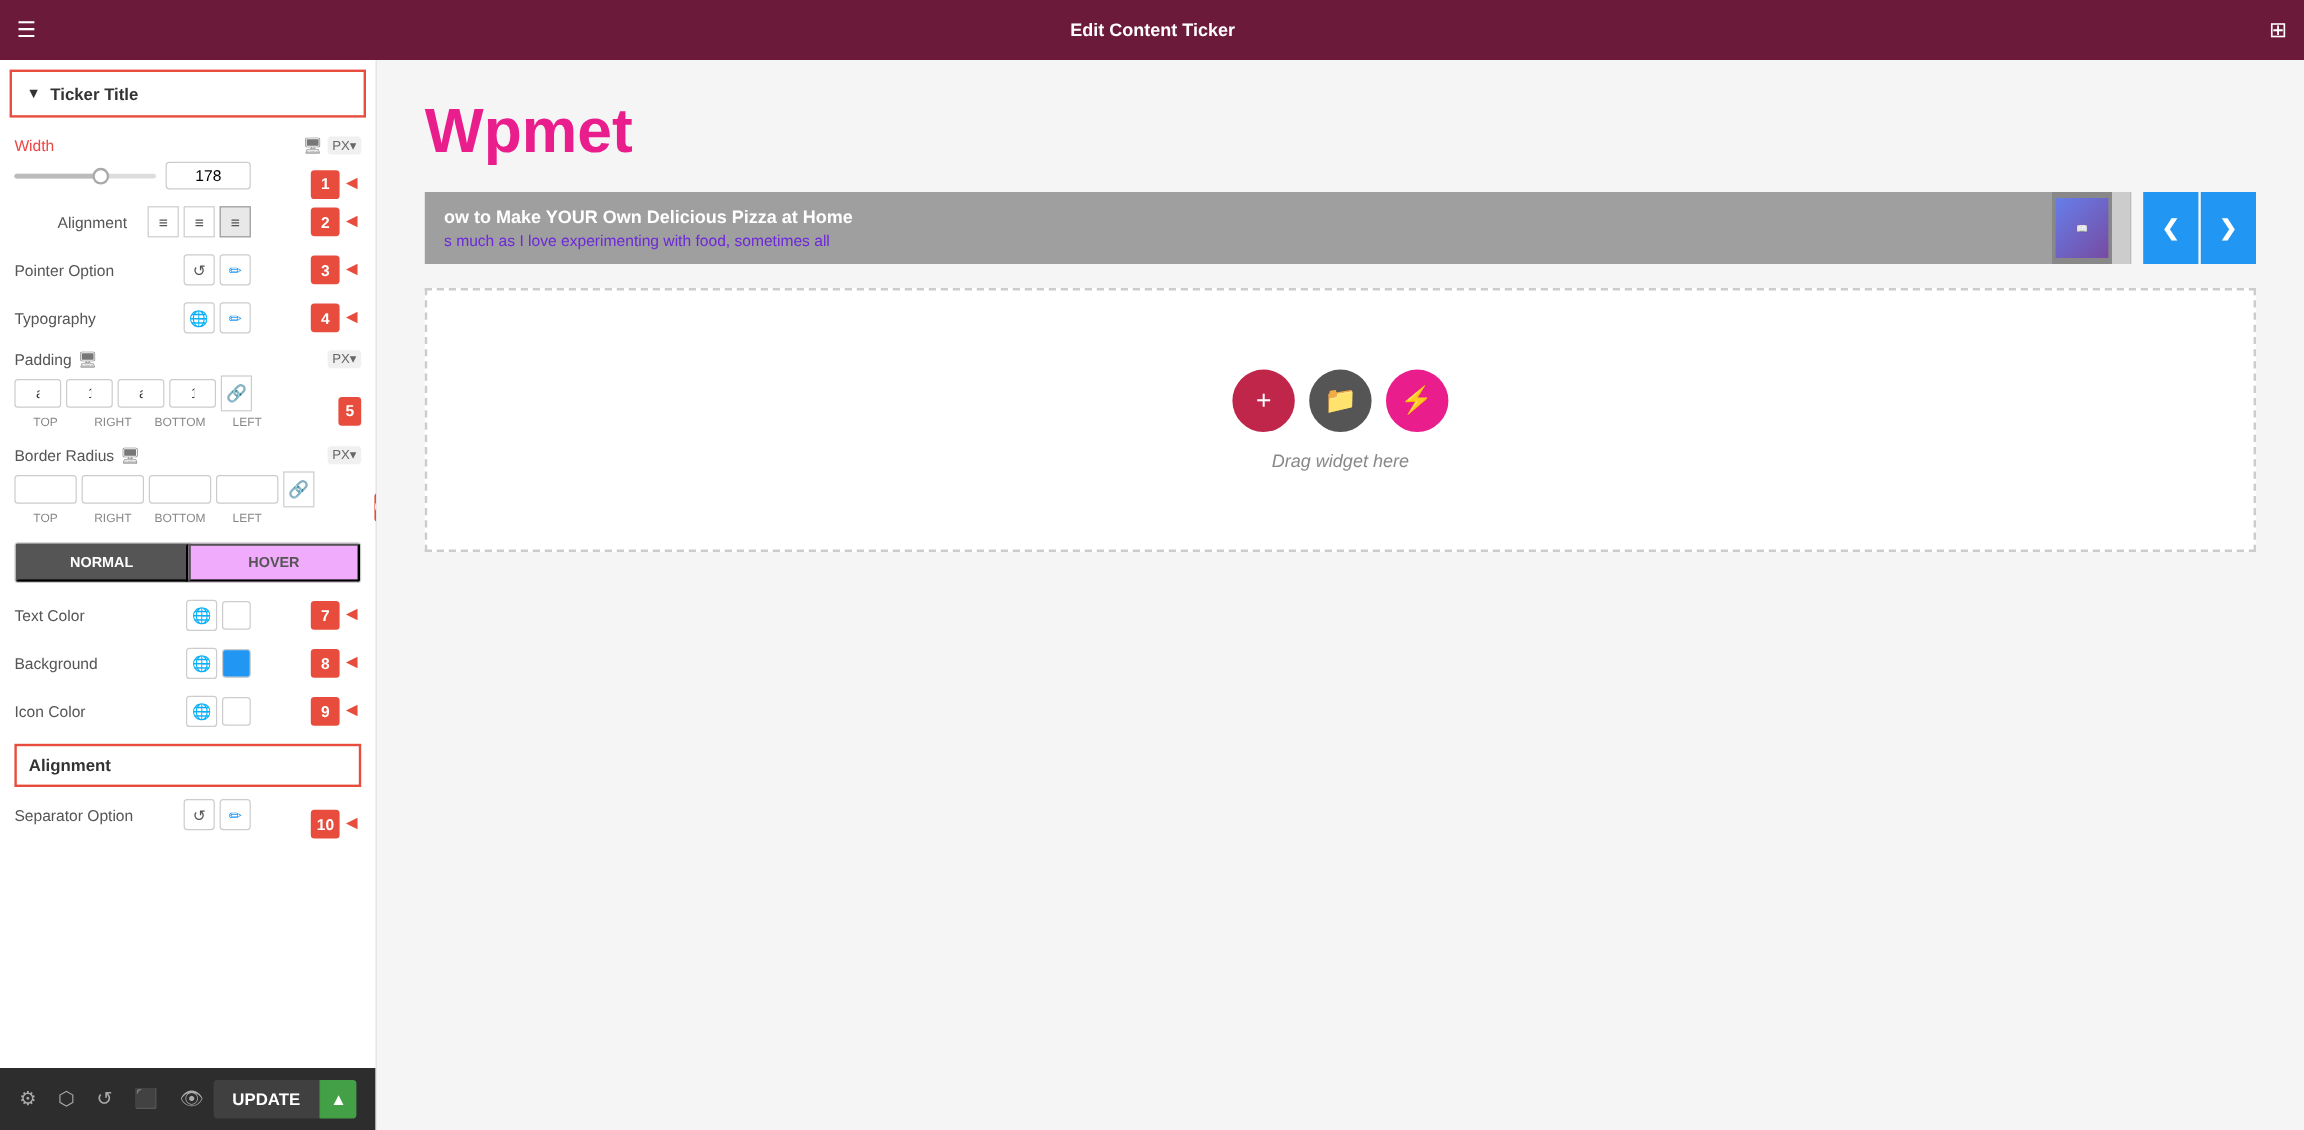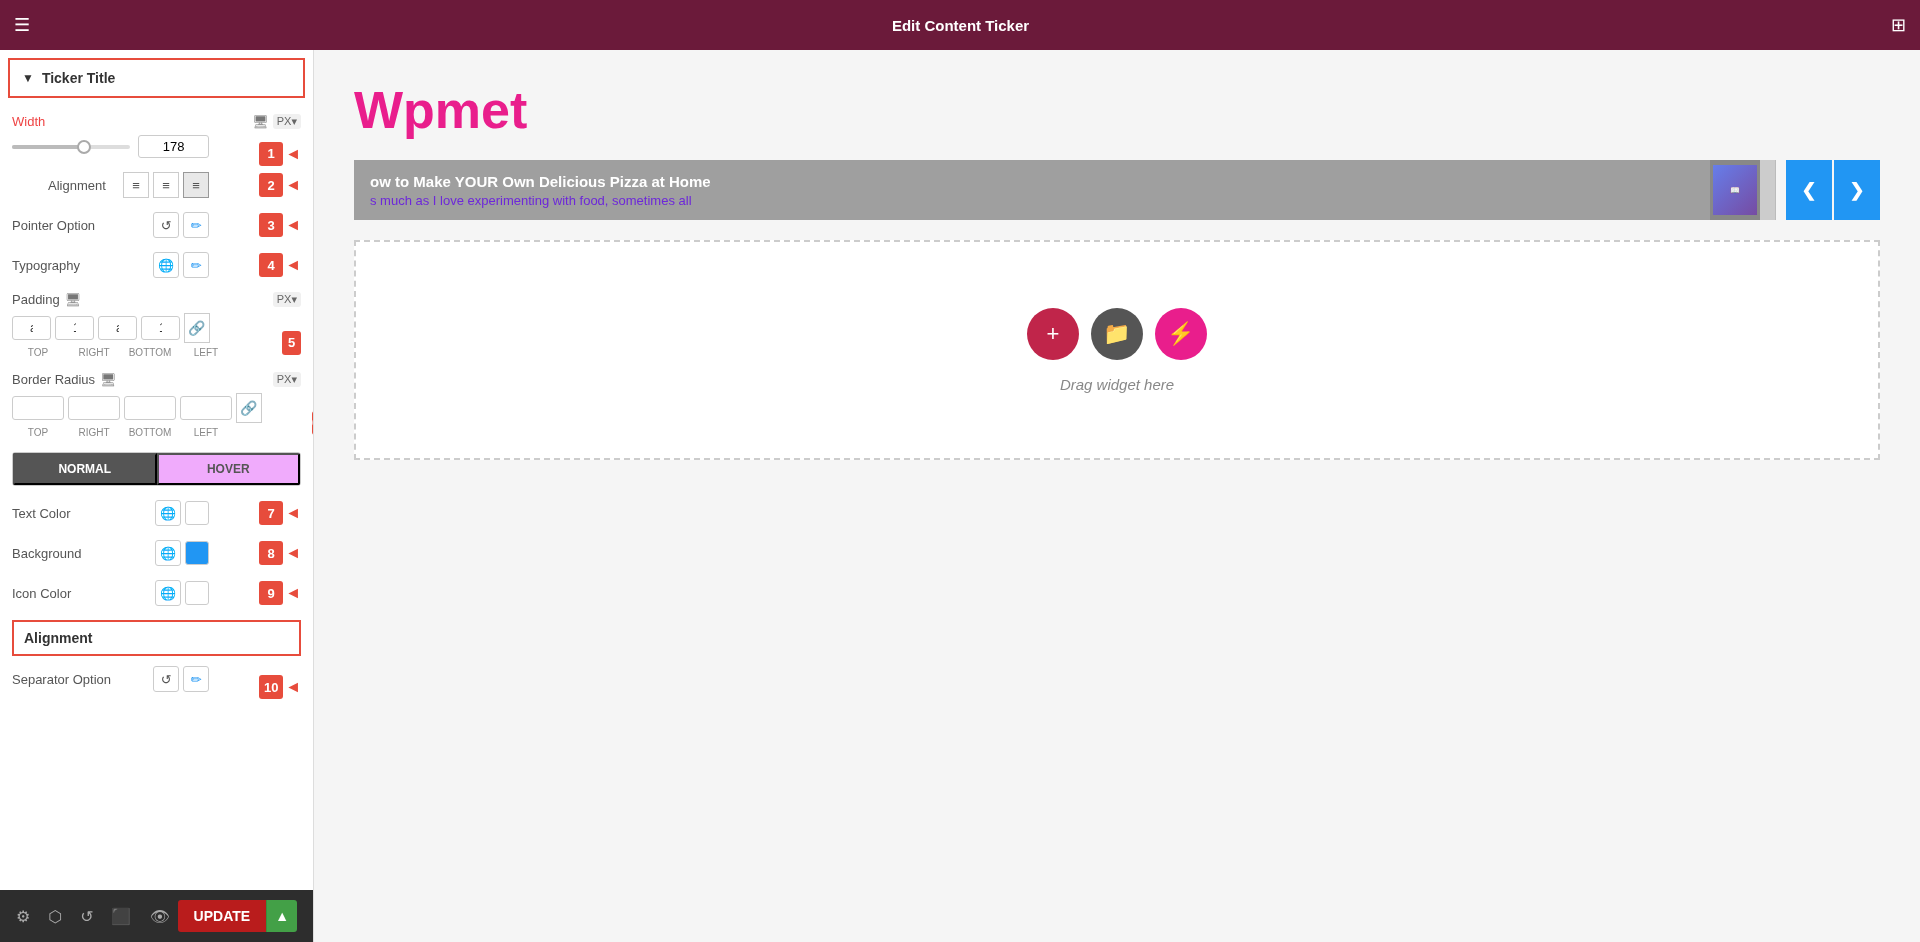--- a/index.html
+++ b/index.html
@@ -280,21 +280,21 @@
       display: flex;
       align-items: center;
       justify-content: space-between;
       padding: 0 16px;
       flex-shrink: 0;
     }
     .bottom-icons { display: flex; gap: 18px; align-items: center; }
     .bottom-icon { color: #aaa; font-size: 16px; cursor: pointer; }
     .update-btn-group { display: flex; align-items: center; }
     .update-btn {
-      background: #b91c1c;
+      background: #404040;
       color: white;
       border: none;
       padding: 8px 16px;
       font-size: 14px;
       font-weight: bold;
       cursor: pointer;
       border-radius: 3px 0 0 3px;
     }
     .update-dropdown {
       background: #43a047;

